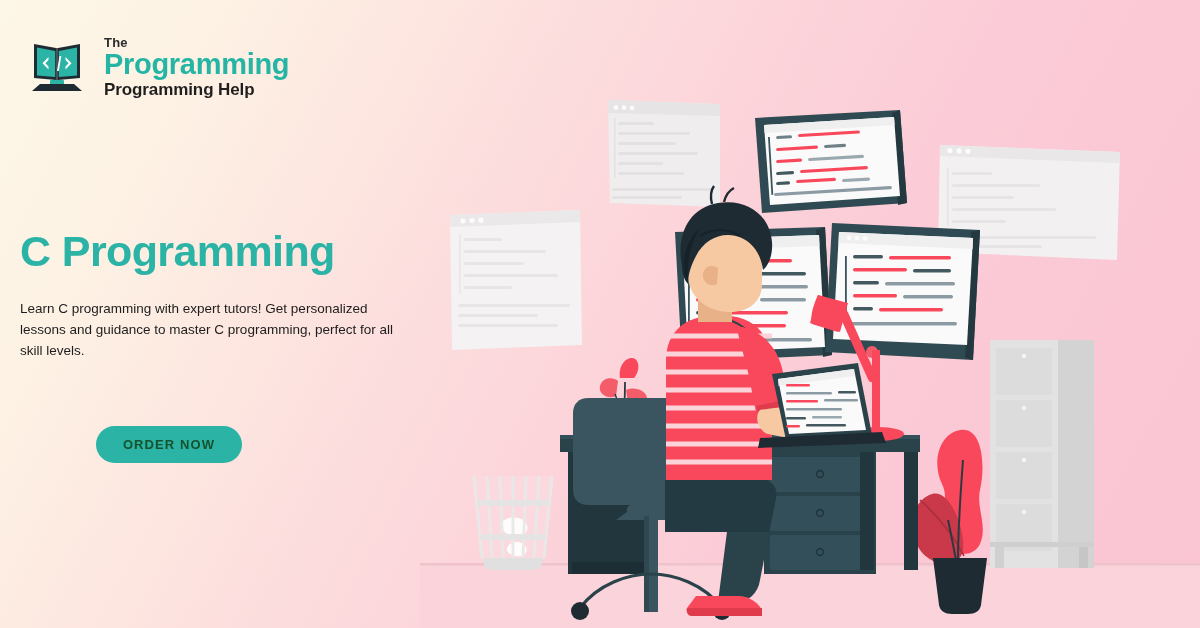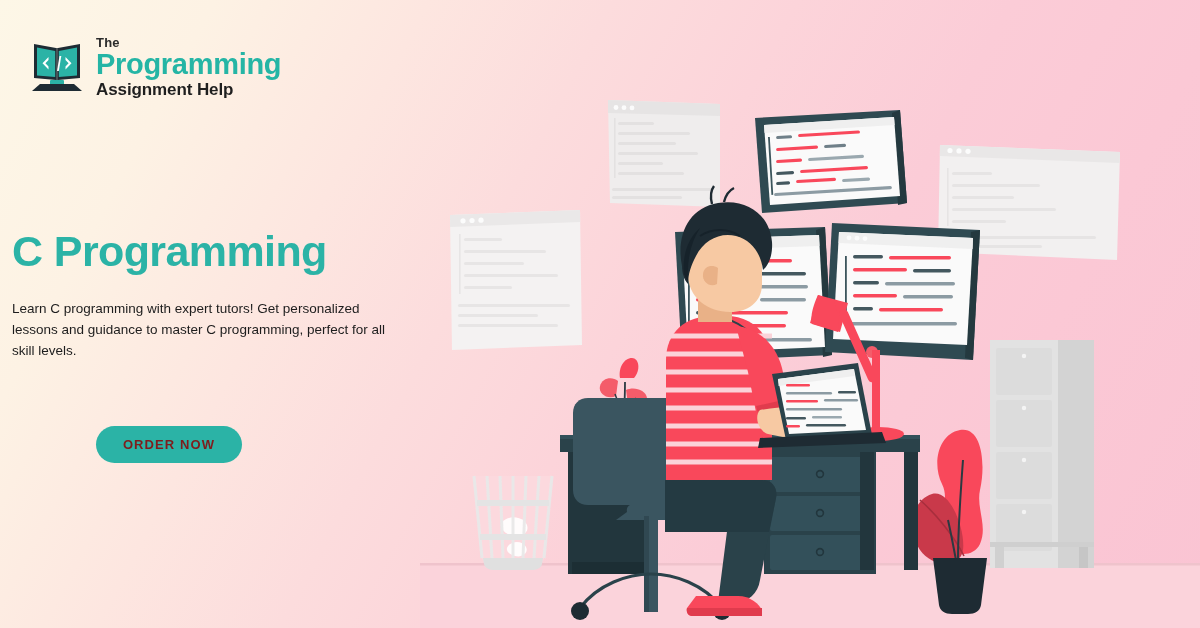--- a/index.html
+++ b/index.html
@@ -28,21 +28,21 @@
         #fac4d3 100%);
   }
 
   
   #logo {
     position: absolute;
     left: 26px;
     top: 34px;
     display: flex;
     align-items: center;
-    gap: 8px;
+    gap: 16px;
   }
   #logo-mark { width: 62px; height: 56px; display: block; }
   .logo-text-block { line-height: 1; padding-top: 2px; }
   .logo-the {
     font-size: 13px;
     font-weight: 600;
     color: #2b2b2b;
     letter-spacing: .2px;
     display: block;
     margin-bottom: 1px;
@@ -59,21 +59,21 @@
     font-size: 17px;
     font-weight: 700;
     color: #1f1f1f;
     letter-spacing: -.1px;
     display: block;
   }
 
   
   #copy {
     position: absolute;
-    left: 12px;
+    left: 20px;
     top: 228px;
     width: 420px;
   }
   .headline-1 {
     font-size: 43px;
     font-weight: 700;
     color: #2bb3a6;
     letter-spacing: -.6px;
     line-height: 1.08;
     margin: 0;
@@ -96,21 +96,21 @@
   }
   #cta {
     position: absolute;
     left: 96px;
     top: 426px;
     width: 146px;
     height: 37px;
     border: none;
     border-radius: 19px;
     background: #2bb3a6;
-    color: #7f1d1d;
+    color: #14532d;
     font-size: 13px;
     font-weight: 700;
     letter-spacing: 1.1px;
     font-family: "Liberation Sans", sans-serif;
     cursor: pointer;
     padding: 0;
   }
 
   
   #illustration {
@@ -140,21 +140,21 @@
         <path d="M39.5 19 L45.5 25.2 L39.5 31.5 L39.5 28.6 L42.6 25.2 L39.5 21.9 Z" fill="#FFFFFF"></path>
         <path d="M33.5 18 L31 33 L32.8 33 L35.3 18 Z" fill="#FFFFFF"></path>
 
         <rect x="24" y="42" width="14" height="5" rx="1" fill="#2BB3A6"></rect>
         <path d="M14 46 L48 46 L56 53 L6 53 Z" fill="#1E2B33"></path>
       </svg>
     </span>
     <span class="logo-text-block">
       <span class="logo-the">The</span>
       <span class="logo-programming">Programming</span>
-      <span class="logo-assignment">Assignment Help</span>
+      <span class="logo-assignment">Programming Help</span>
     </span>
   </div>
 
   <div id="copy">
     <h1 class="headline-1">C Programming</h1>
     <p class="subcopy">Learn C programming with expert tutors! Get personalized lessons and guidance to master C programming, perfect for all skill levels.</p>
   </div>
 
   <button id="cta">ORDER NOW</button>
 

